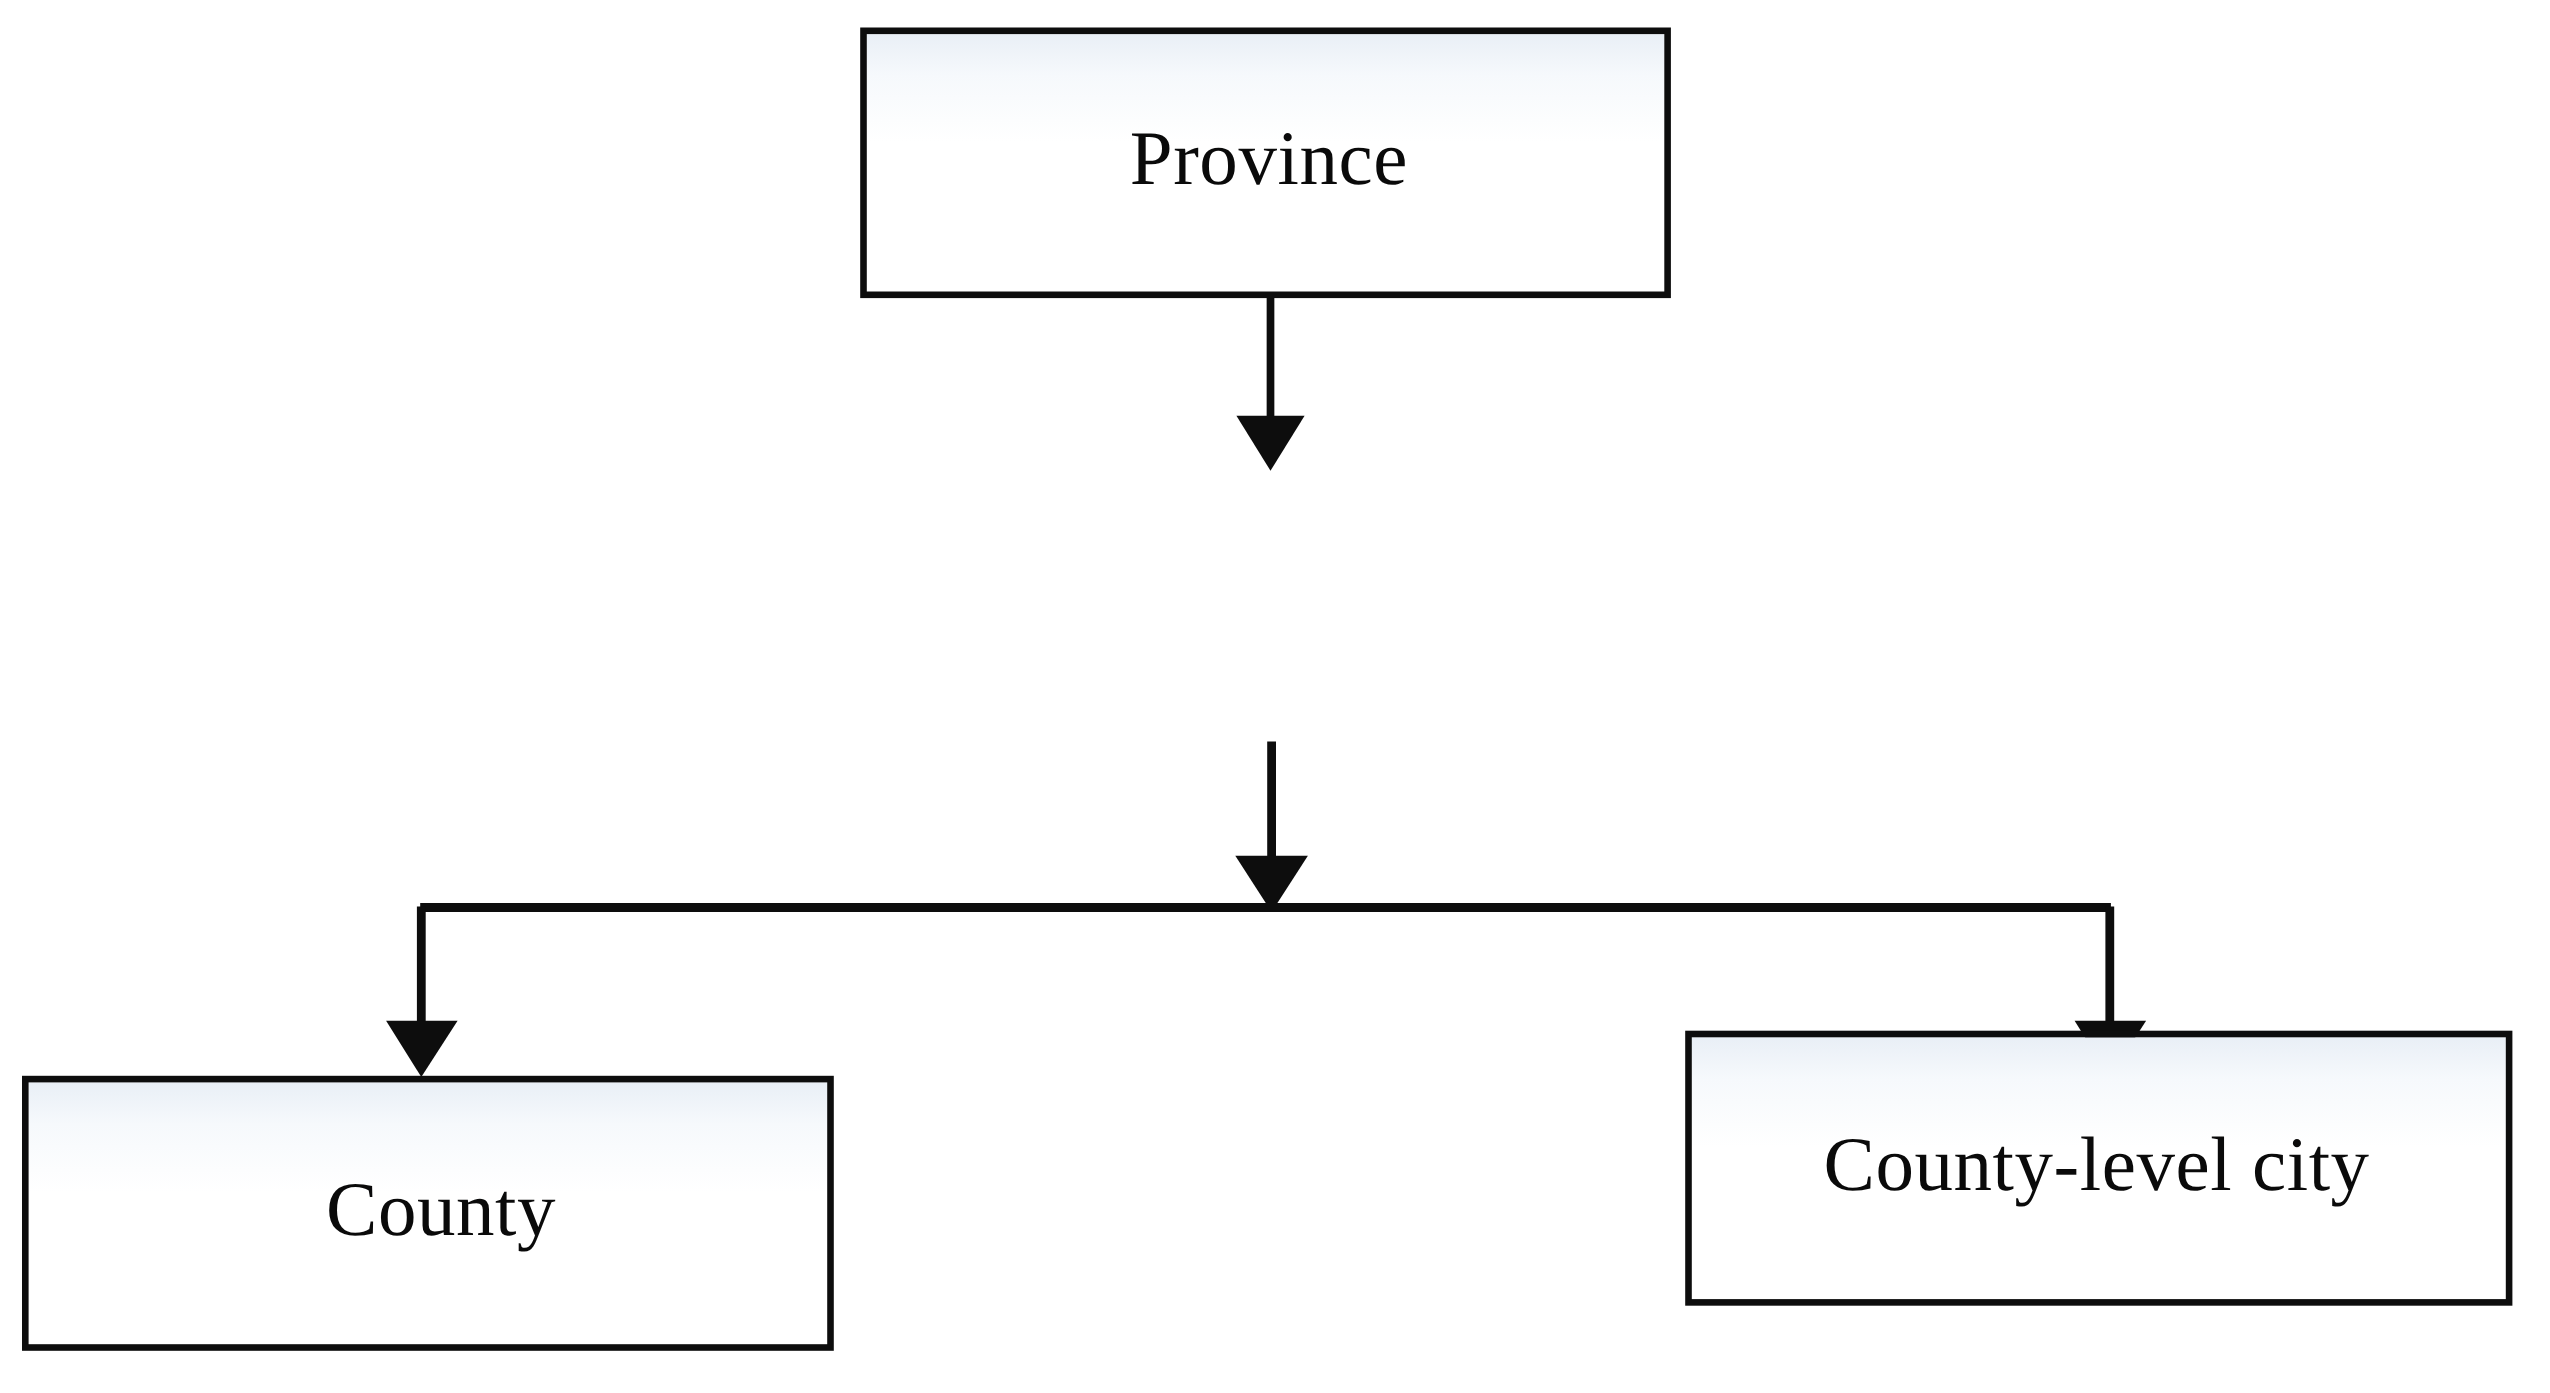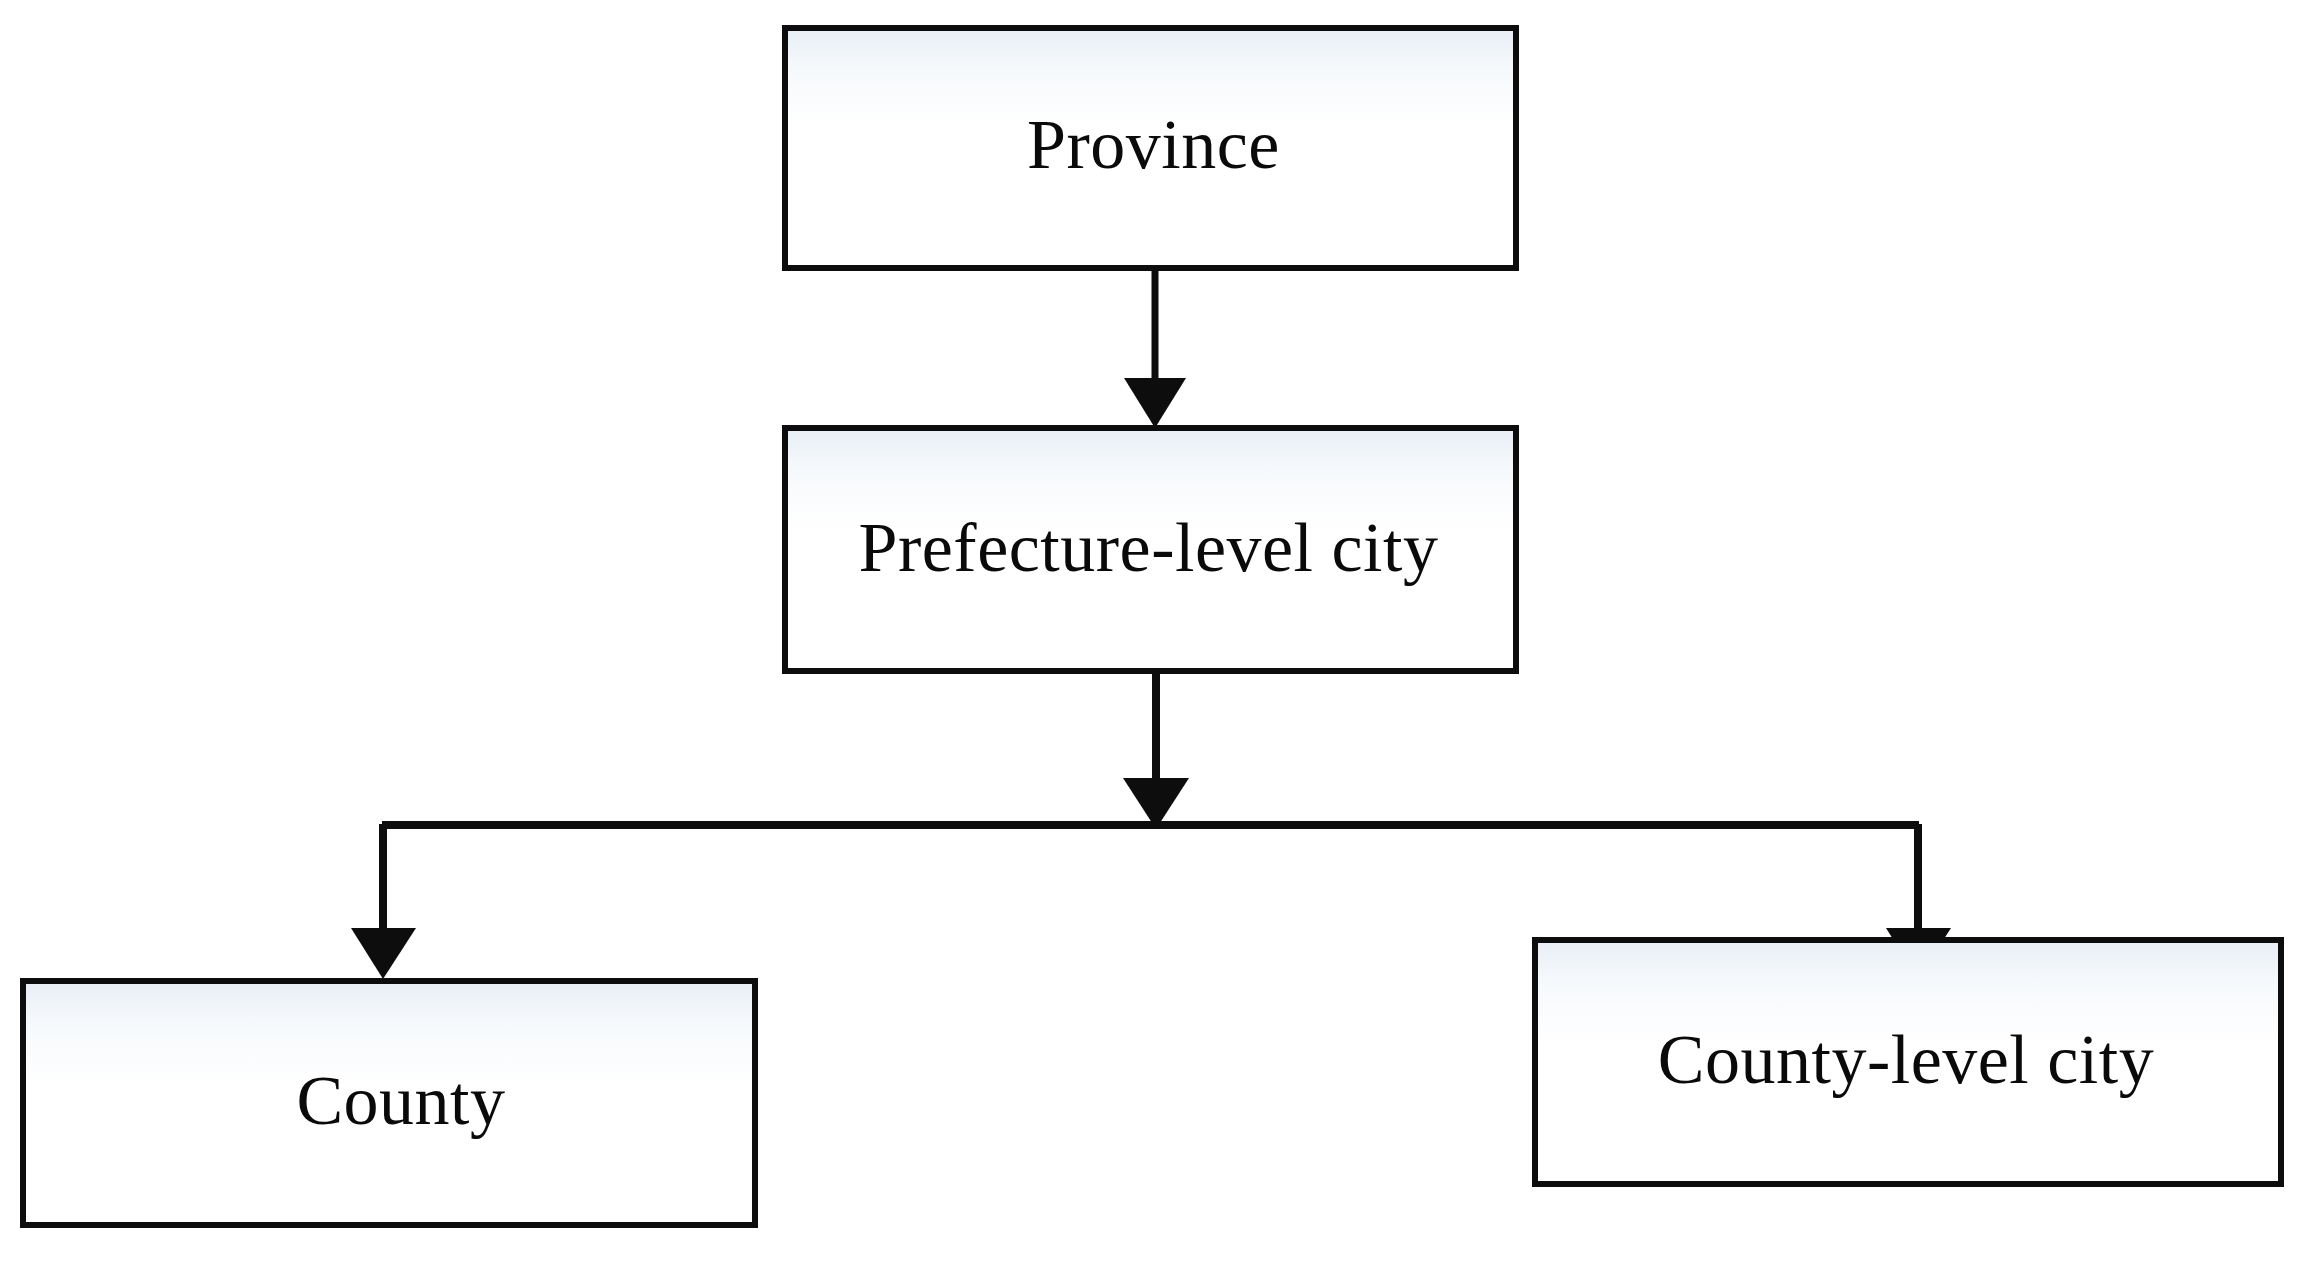--- a/index.html
+++ b/index.html
@@ -89,23 +89,20 @@
     <g>
       <line x1="1918" y1="824" x2="1918" y2="935" stroke="#0d0d0d" stroke-width="8"></line>
       <polygon points="1886,928 1951,928 1918,979" fill="#0d0d0d"></polygon>
     </g>
   </svg>
 
   <div class="node-box" id="box-province">
     <span class="node-label">Province</span>
   </div>
 
-  <div class="node-box" id="box-prefecture">
-    <span class="node-label">Prefecture-level city</span>
-  </div>
 
   <div class="node-box" id="box-county">
     <span class="node-label">County</span>
   </div>
 
   <div class="node-box" id="box-county-city">
     <span class="node-label">County-level city</span>
   </div>
 
 </div>

